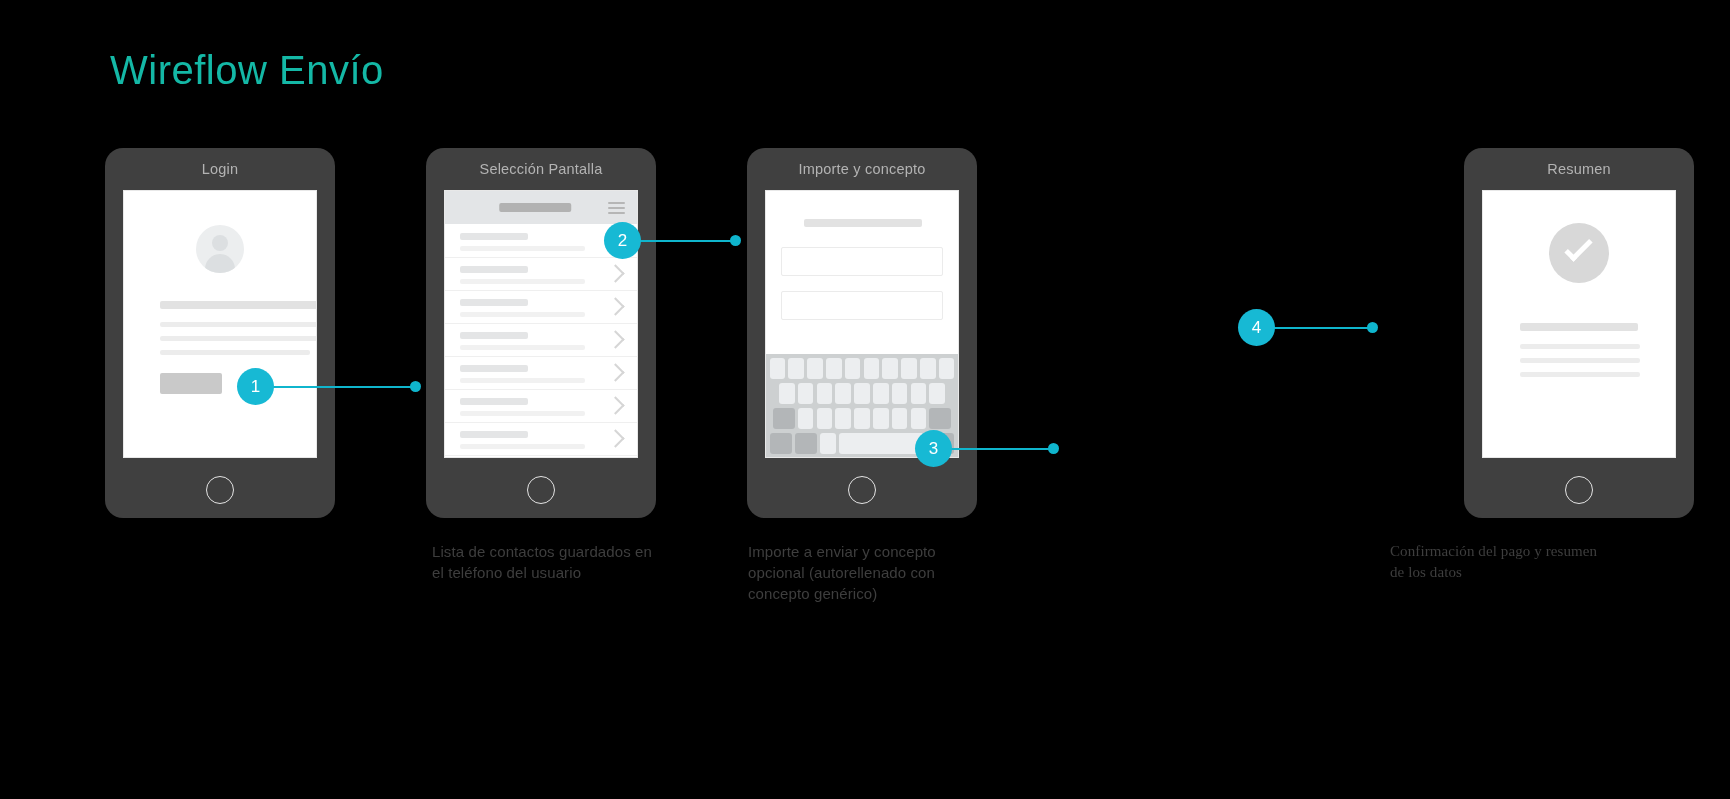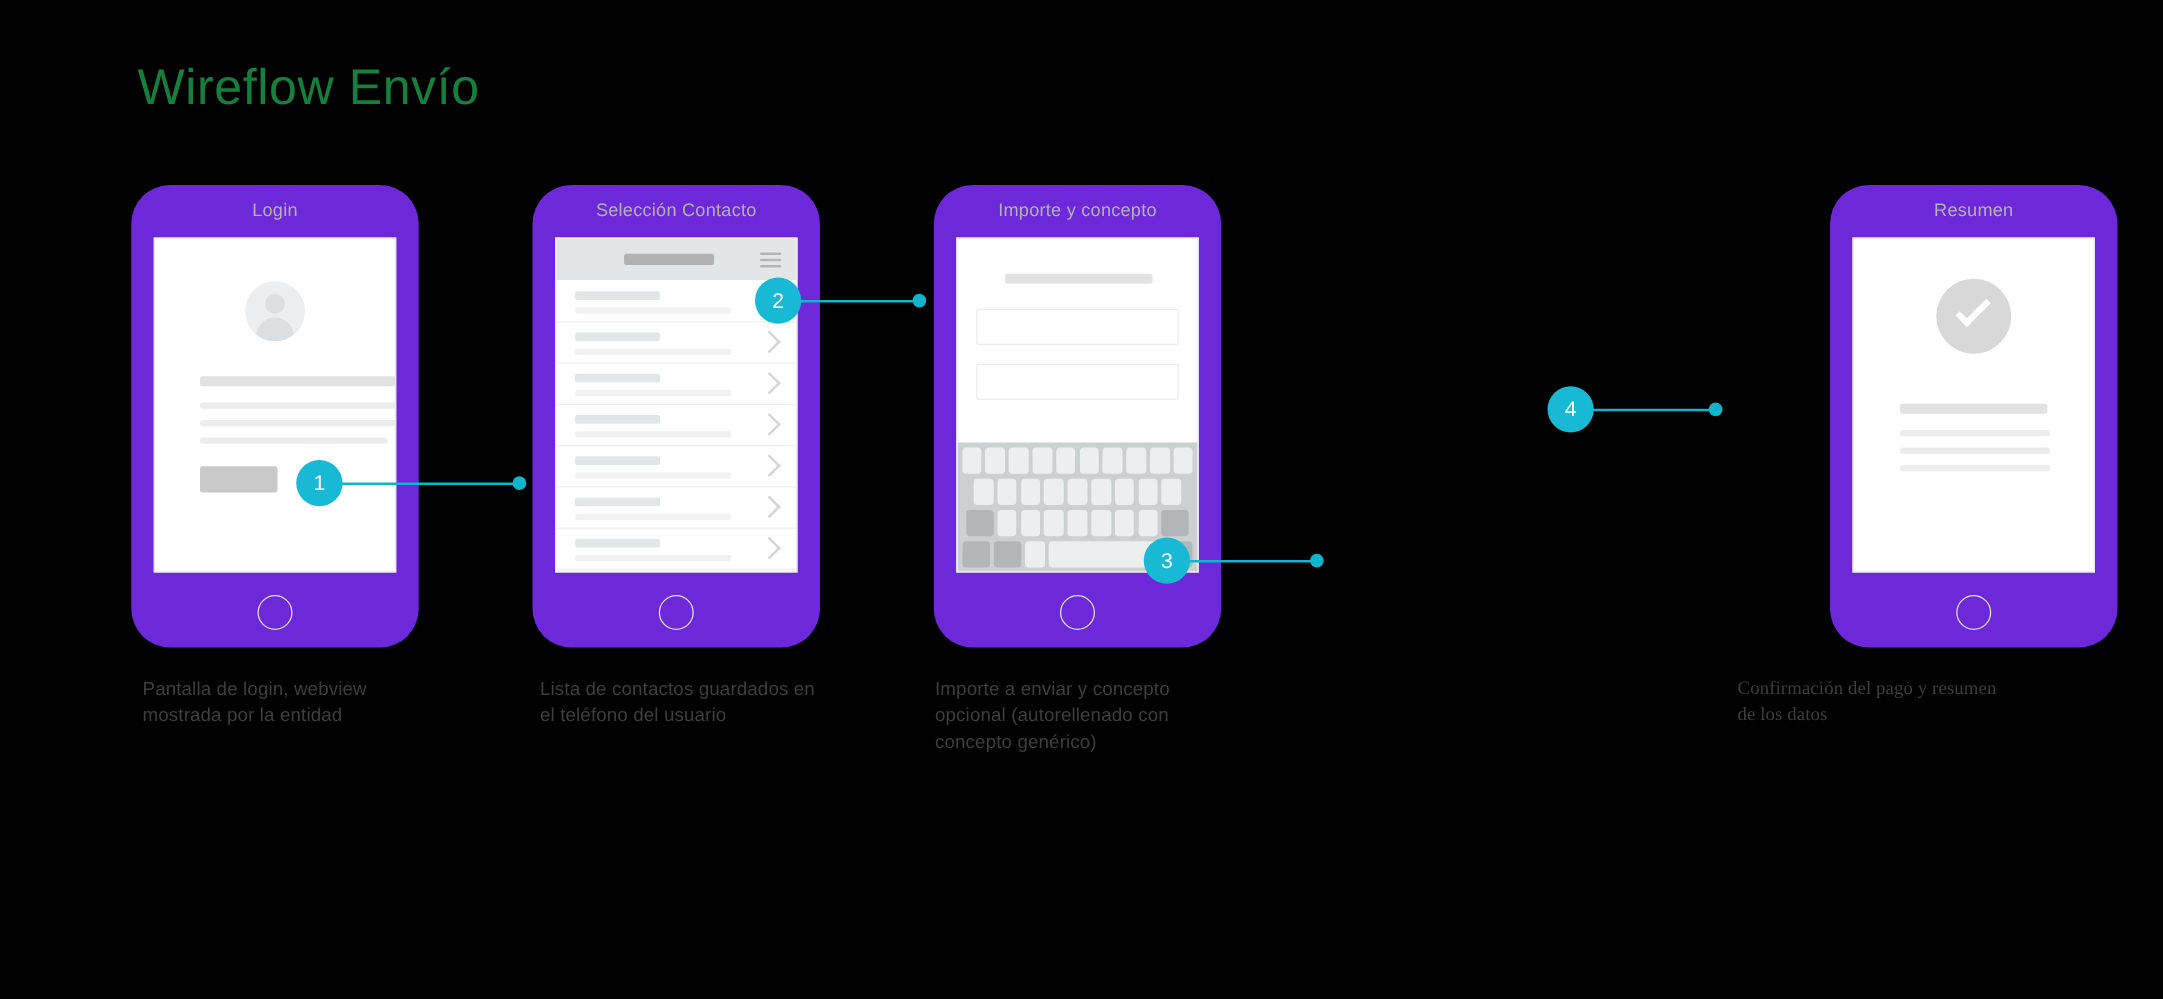--- a/index.html
+++ b/index.html
@@ -9,30 +9,30 @@
     font-family:"Liberation Sans", sans-serif;
     overflow:hidden;
     position:relative;
   }
   .stage{position:absolute;left:0;top:0;width:1730px;height:799px;}
 
   
   .title{
     position:absolute;left:110px;top:48px;
     font-size:40px;font-weight:400;letter-spacing:.5px;
-    color:#15803d;
+    color:#14b8a6;
     white-space:nowrap;
   }
 
   
   .phone{
     position:absolute;
     width:230px;height:370px;
-    background:#6d28d9;
-    border-radius:31px;
+    background:#404040;
+    border-radius:18px;
     box-sizing:border-box;
   }
   .phone-title{
     position:absolute;left:0;right:0;top:13px;
     text-align:center;
     font-size:14.5px;
     color:#b3b3b3;
     letter-spacing:.2px;
   }
   .screen{
@@ -188,21 +188,21 @@
       <div class="bar bar-dark" style="left:36px;top:110px;width:158px;height:8px;"></div>
       <div class="bar" style="left:36px;top:131px;width:158px;height:5px;"></div>
       <div class="bar" style="left:36px;top:145px;width:158px;height:5px;"></div>
       <div class="bar" style="left:36px;top:159px;width:150px;height:5px;"></div>
       <div class="login-btn"></div>
     </div>
     <div class="home-btn"></div>
   </div>
 
   <div class="phone" style="left:426px;top:148px;">
-    <div class="phone-title">Selección Contacto</div>
+    <div class="phone-title">Selección Pantalla</div>
     <div class="screen">
       <div class="list-head">
         <div class="pill"></div>
         <div class="hamburger">
             <i></i>
             <i></i>
             <i></i>
           </div>
       </div>
       <div class="list-row" style="top:33px;">
@@ -321,18 +321,17 @@
   <div class="marker" style="left:604px;top:222px;">2</div>
 
   <div class="conn-line" style="left:925px;top:448px;width:130px;"></div>
   <div class="conn-dot" style="left:1048px;top:443px;"></div>
   <div class="marker" style="left:915px;top:430px;">3</div>
 
   <div class="conn-line" style="left:1250px;top:327px;width:125px;"></div>
   <div class="conn-dot" style="left:1367px;top:322px;"></div>
   <div class="marker" style="left:1238px;top:309px;">4</div>
 
-  <div class="caption" style="left:114px;top:541px;">Pantalla de login, webview mostrada por la entidad</div>
   <div class="caption" style="left:432px;top:541px;">Lista de contactos guardados en el teléfono del usuario</div>
   <div class="caption" style="left:748px;top:541px;">Importe a enviar y concepto opcional (autorellenado con concepto genérico)</div>
   <div class="caption" style="left:1390px;top:541px;font-family:Liberation Serif, serif;">Confirmación del pago y resumen de los datos</div>
 
 </div>
 
 </body></html>

